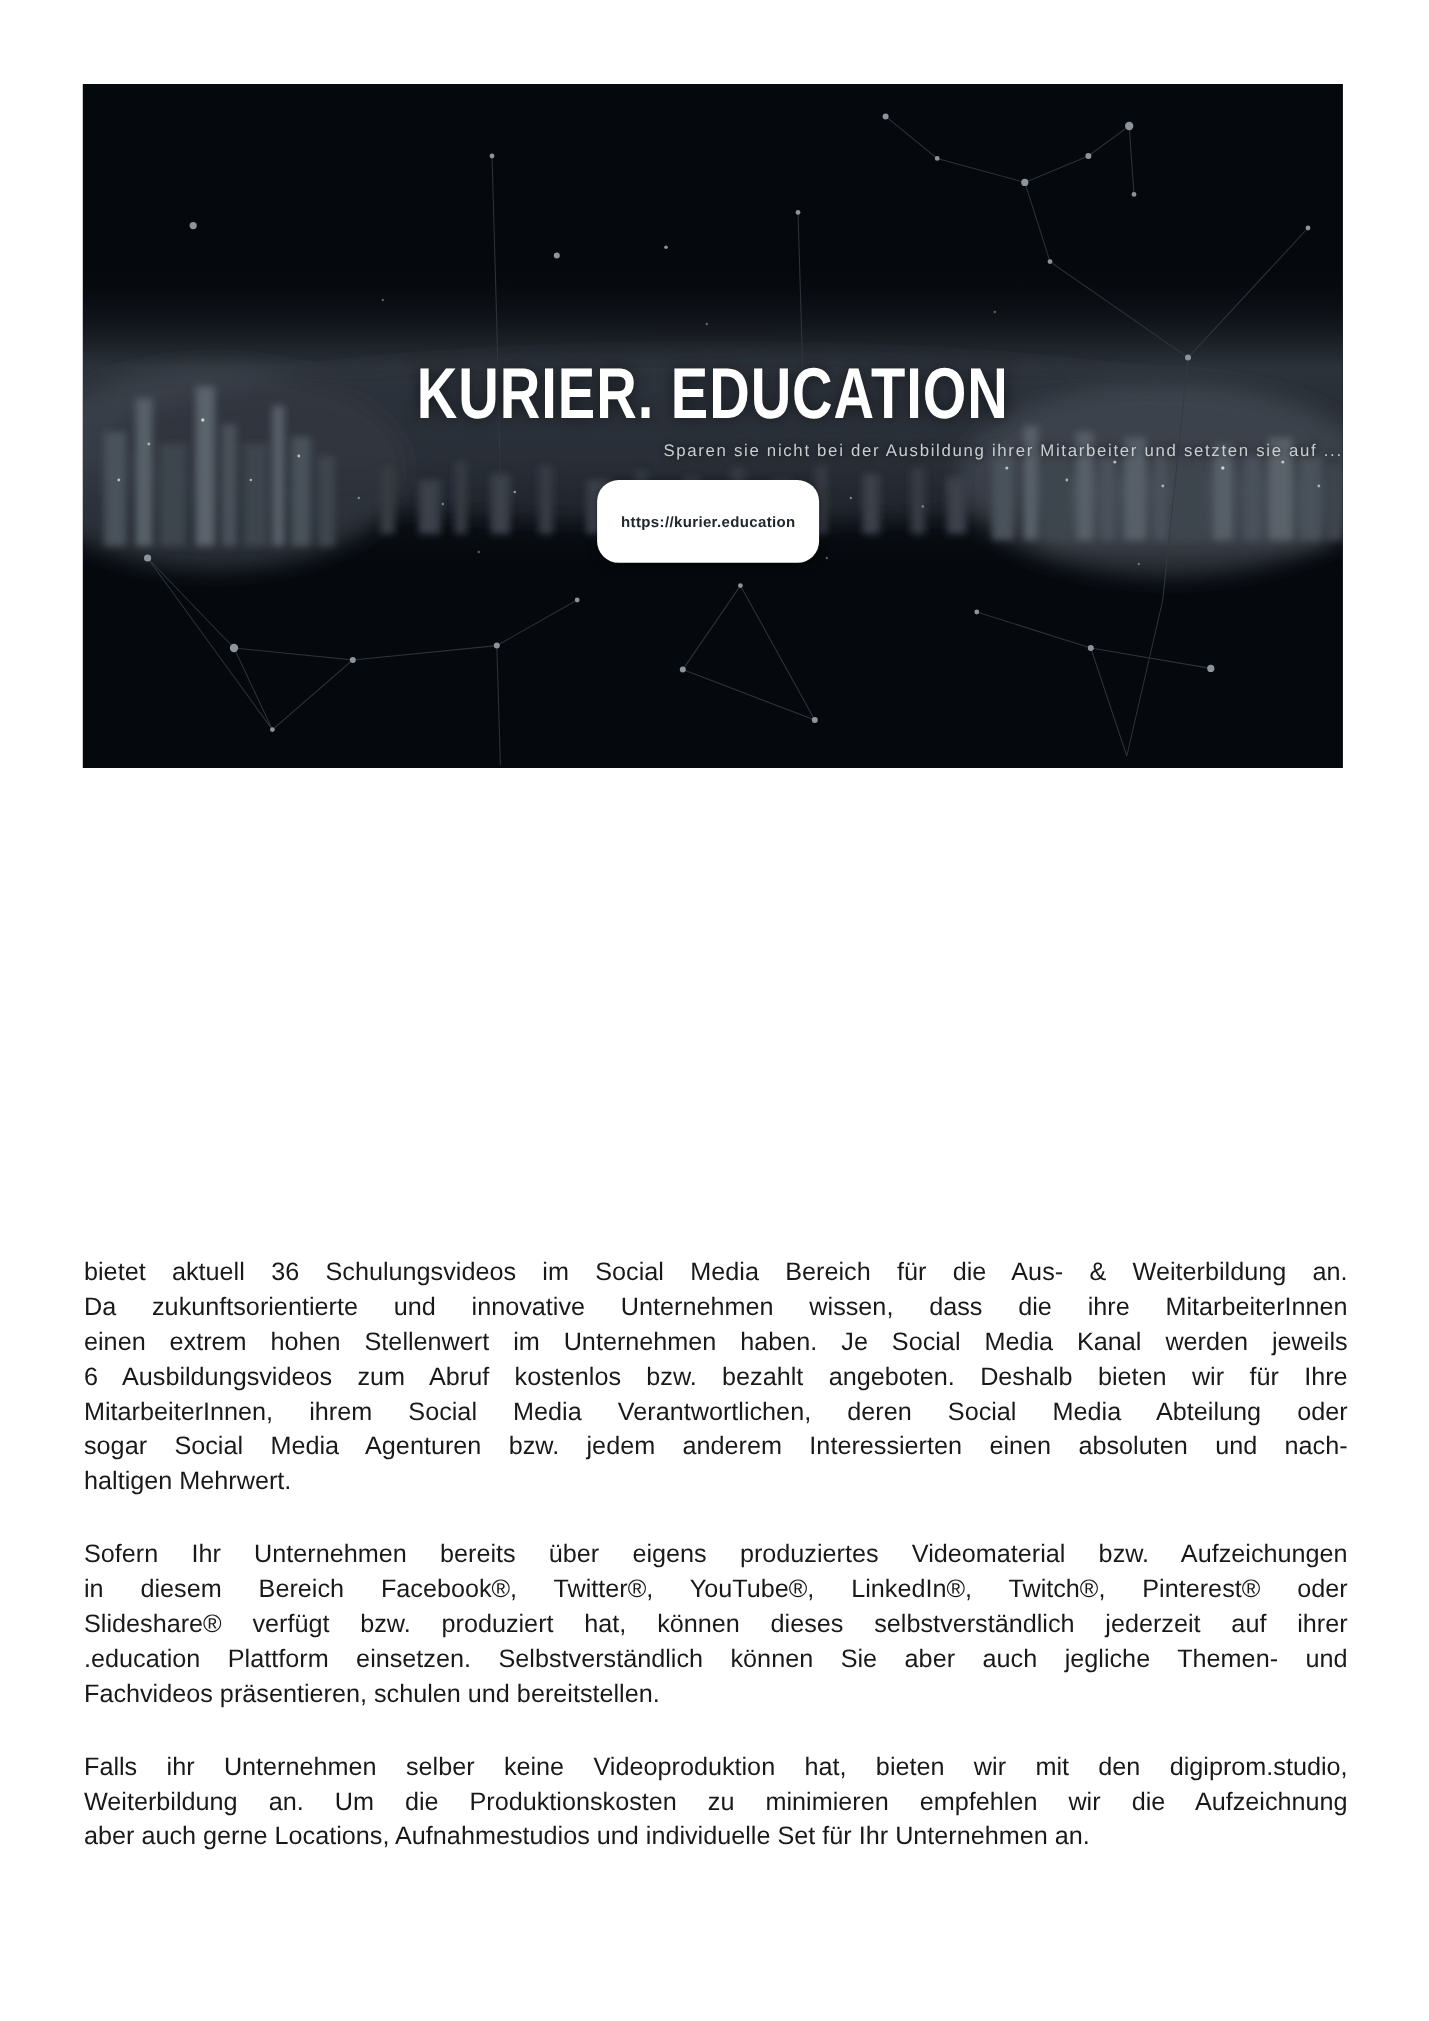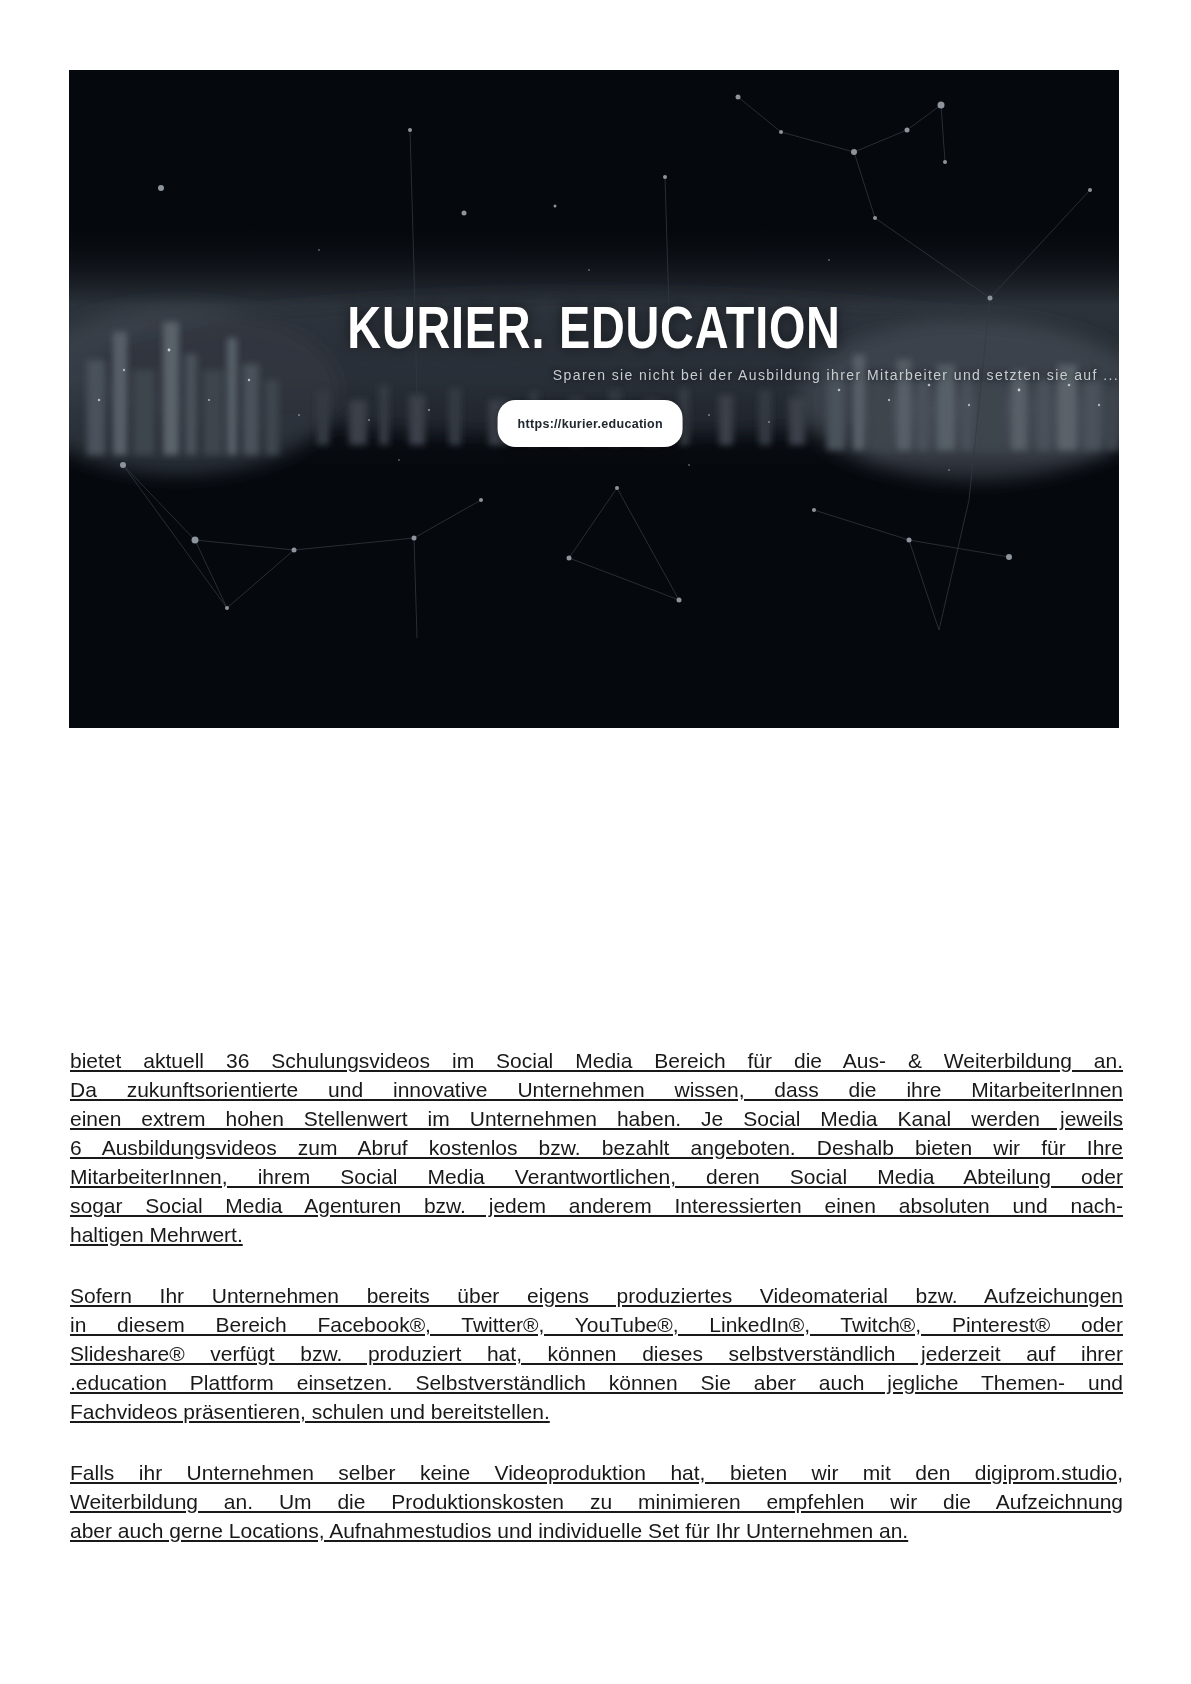--- a/index.html
+++ b/index.html
@@ -8,21 +8,21 @@
     position: relative;
     background: #ffffff;
     font-family: "Liberation Sans", sans-serif;
     overflow: hidden;
   }
 
   
   .banner {
     position: absolute;
     left: 69px; top: 70px;
-    width: 1050px; height: 658px;
+    width: 1050px; height: 570px;
     background: #05080d;
     overflow: hidden;
   }
   .banner svg { position: absolute; left: 0; top: 0; display: block; }
 
   .hero-title {
     position: absolute;
     top: 228px; left: 0; right: 0;
     text-align: center;
     color: #ffffff;
@@ -44,21 +44,21 @@
     line-height: 16px;
     letter-spacing: 1.4px;
     white-space: nowrap;
     text-shadow: 0 0 6px rgba(0,0,0,0.7);
   }
   .hero-pill {
     position: absolute;
     top: 330px; left: 50%;
     transform: translateX(-52%);
     height: 35px;
-    padding: 6px 20px;
+    padding: 17px 20px;
     background: #ffffff;
     border-radius: 18px;
     display: flex; align-items: center; justify-content: center;
     box-shadow: 0 2px 8px rgba(0,0,0,0.45);
   }
   .hero-pill span {
     color: #20272e;
     font-size: 12.5px;
     font-weight: bold;
     letter-spacing: 0.3px;
@@ -73,21 +73,20 @@
     color: #191919;
     font-size: 21px;
     line-height: 29px;
   }
   .para { margin: 0 0 32px 0; }
   .line {
     text-align: justify;
     text-align-last: justify;
     text-justify: inter-word;
     white-space: normal;
-    text-decoration: underline;
   }
   .line.last { text-align-last: left; }
 </style>
 </head>
 <body>
 
 <div class="banner">
 
   <svg width="1050" height="570" viewBox="0 0 1050 570">
     <defs>

